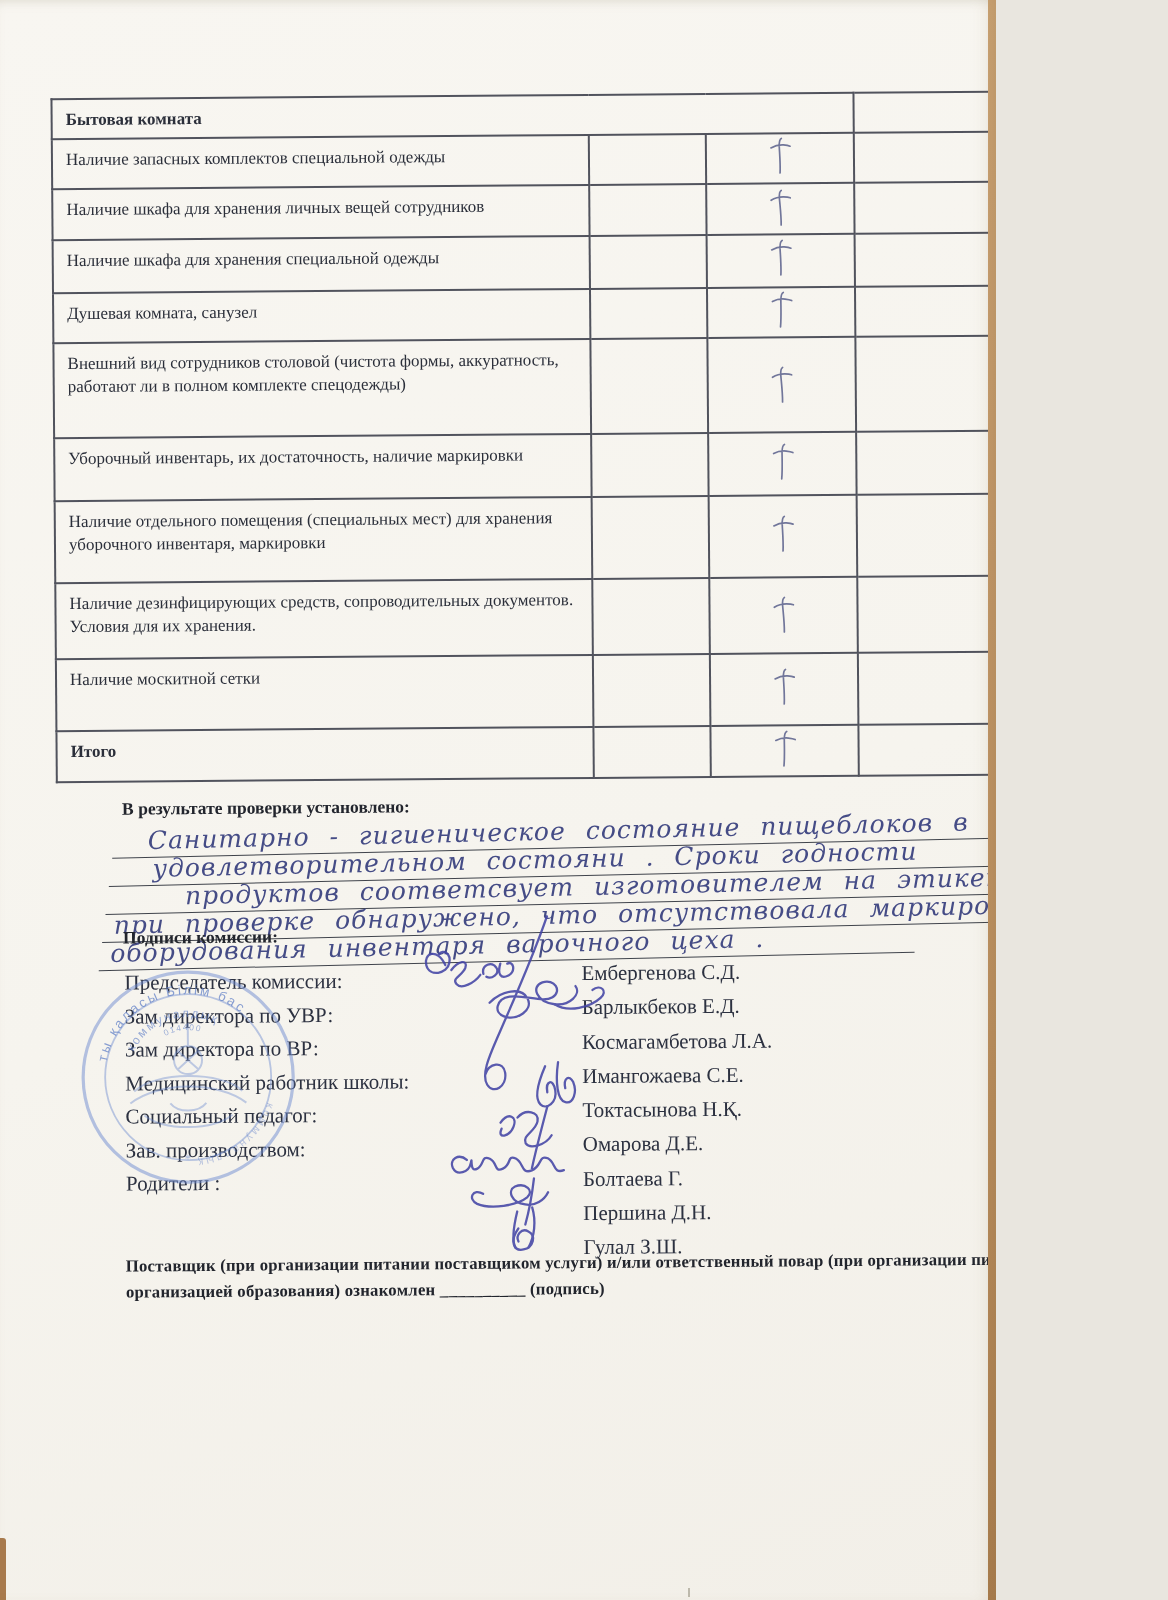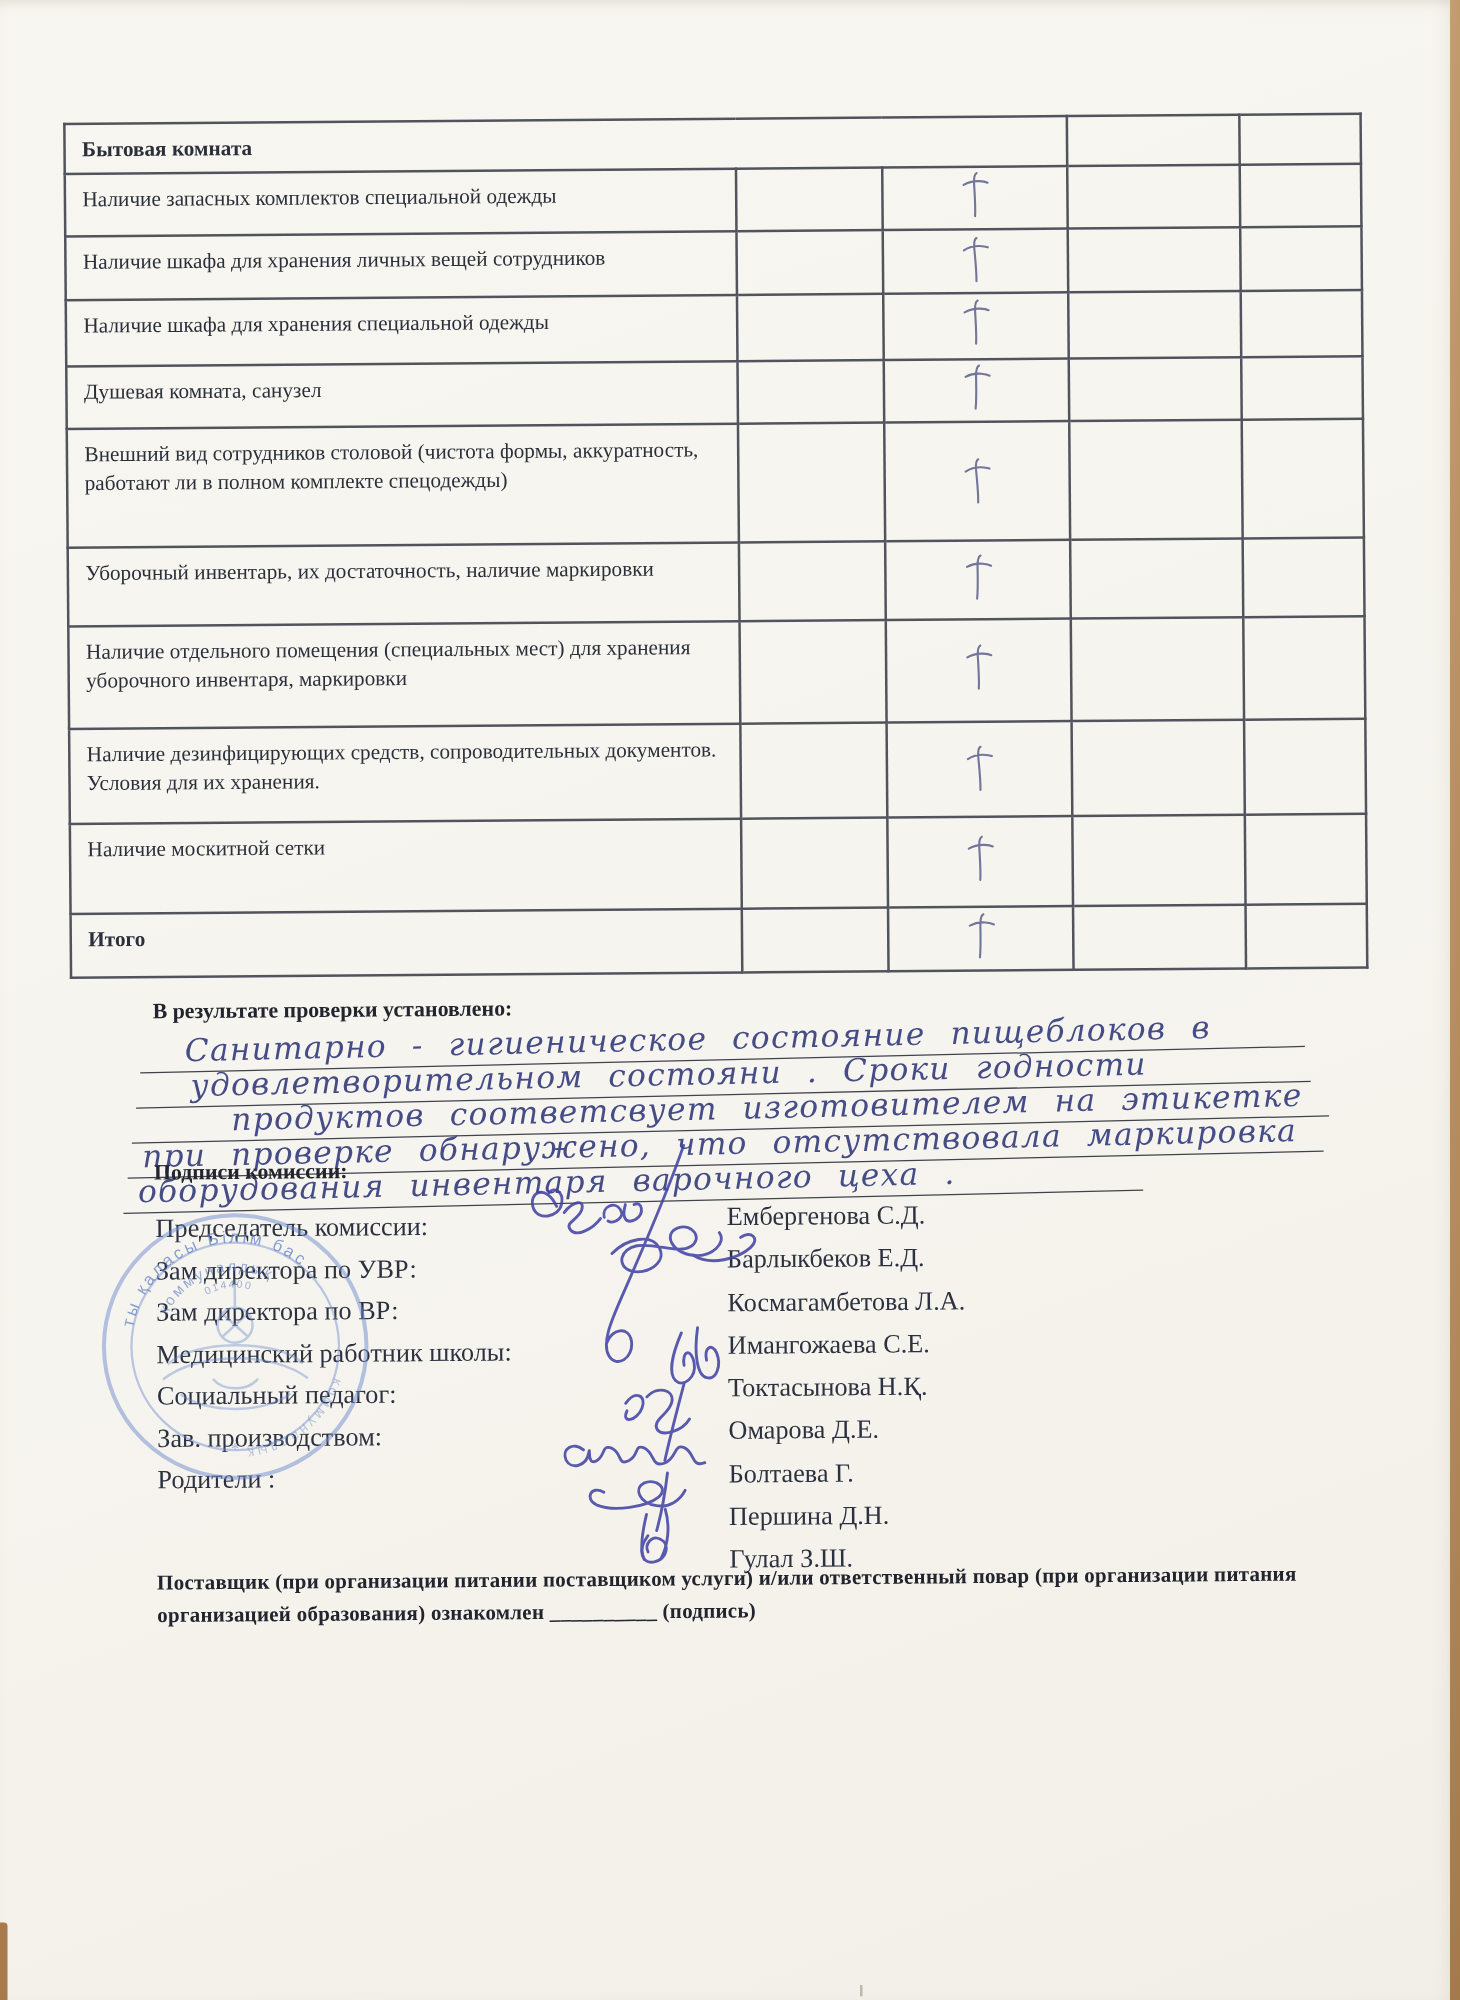--- a/index.html
+++ b/index.html
@@ -1,17 +1,17 @@
 <!DOCTYPE html>
 <html><head>
 <meta charset="utf-8">
 <style>
   html,body{margin:0;padding:0;background:#e9e6df;}
   .page{
-    position:relative;width:1168px;height:1600px;overflow:hidden;
+    position:relative;width:996px;height:1600px;overflow:hidden;
     background:linear-gradient(160deg,#f8f6f1 0%,#f6f4ee 55%,#f2efe8 100%);
     font-family:"Liberation Serif","DejaVu Serif",serif;color:#2b2f3a;
     box-shadow:inset 0 8px 14px -10px rgba(150,140,115,.35);
   }
   .page::after{content:"";position:absolute;inset:0;pointer-events:none;
     box-shadow:inset -16px 0 20px -14px rgba(140,110,70,.28);}
   .wood-right{position:absolute;right:0;top:0;width:8px;height:1600px;
     background:linear-gradient(180deg,#cba374 0%,#c29768 35%,#ba8e5e 65%,#a97c4d 100%);}
   .wood-bl{position:absolute;left:0;bottom:0;width:6px;height:62px;background:#a87a4d;border-radius:0 3px 0 0;}
   .dust{position:absolute;left:688px;top:1588px;width:2px;height:9px;background:#9a9484;opacity:.6;}

